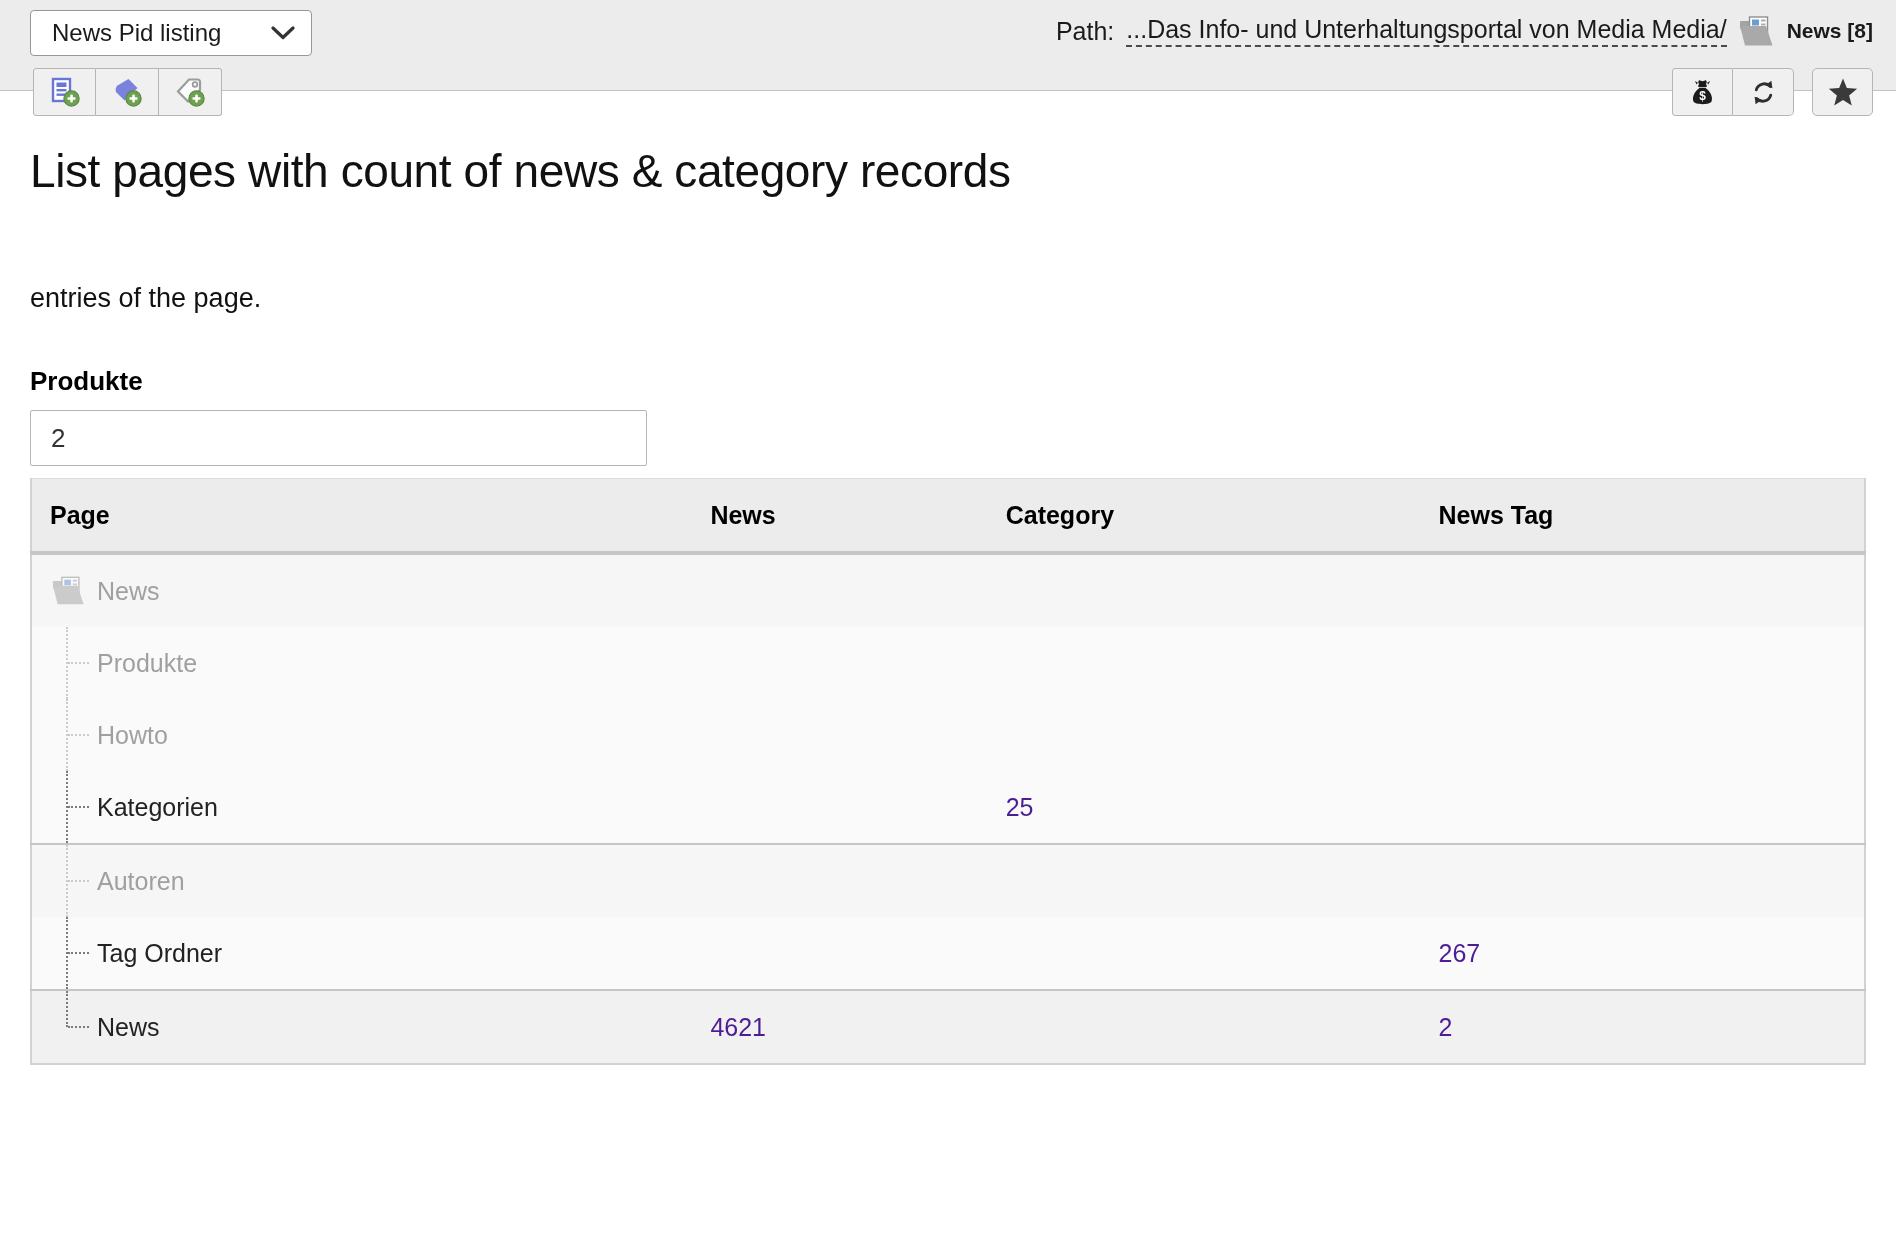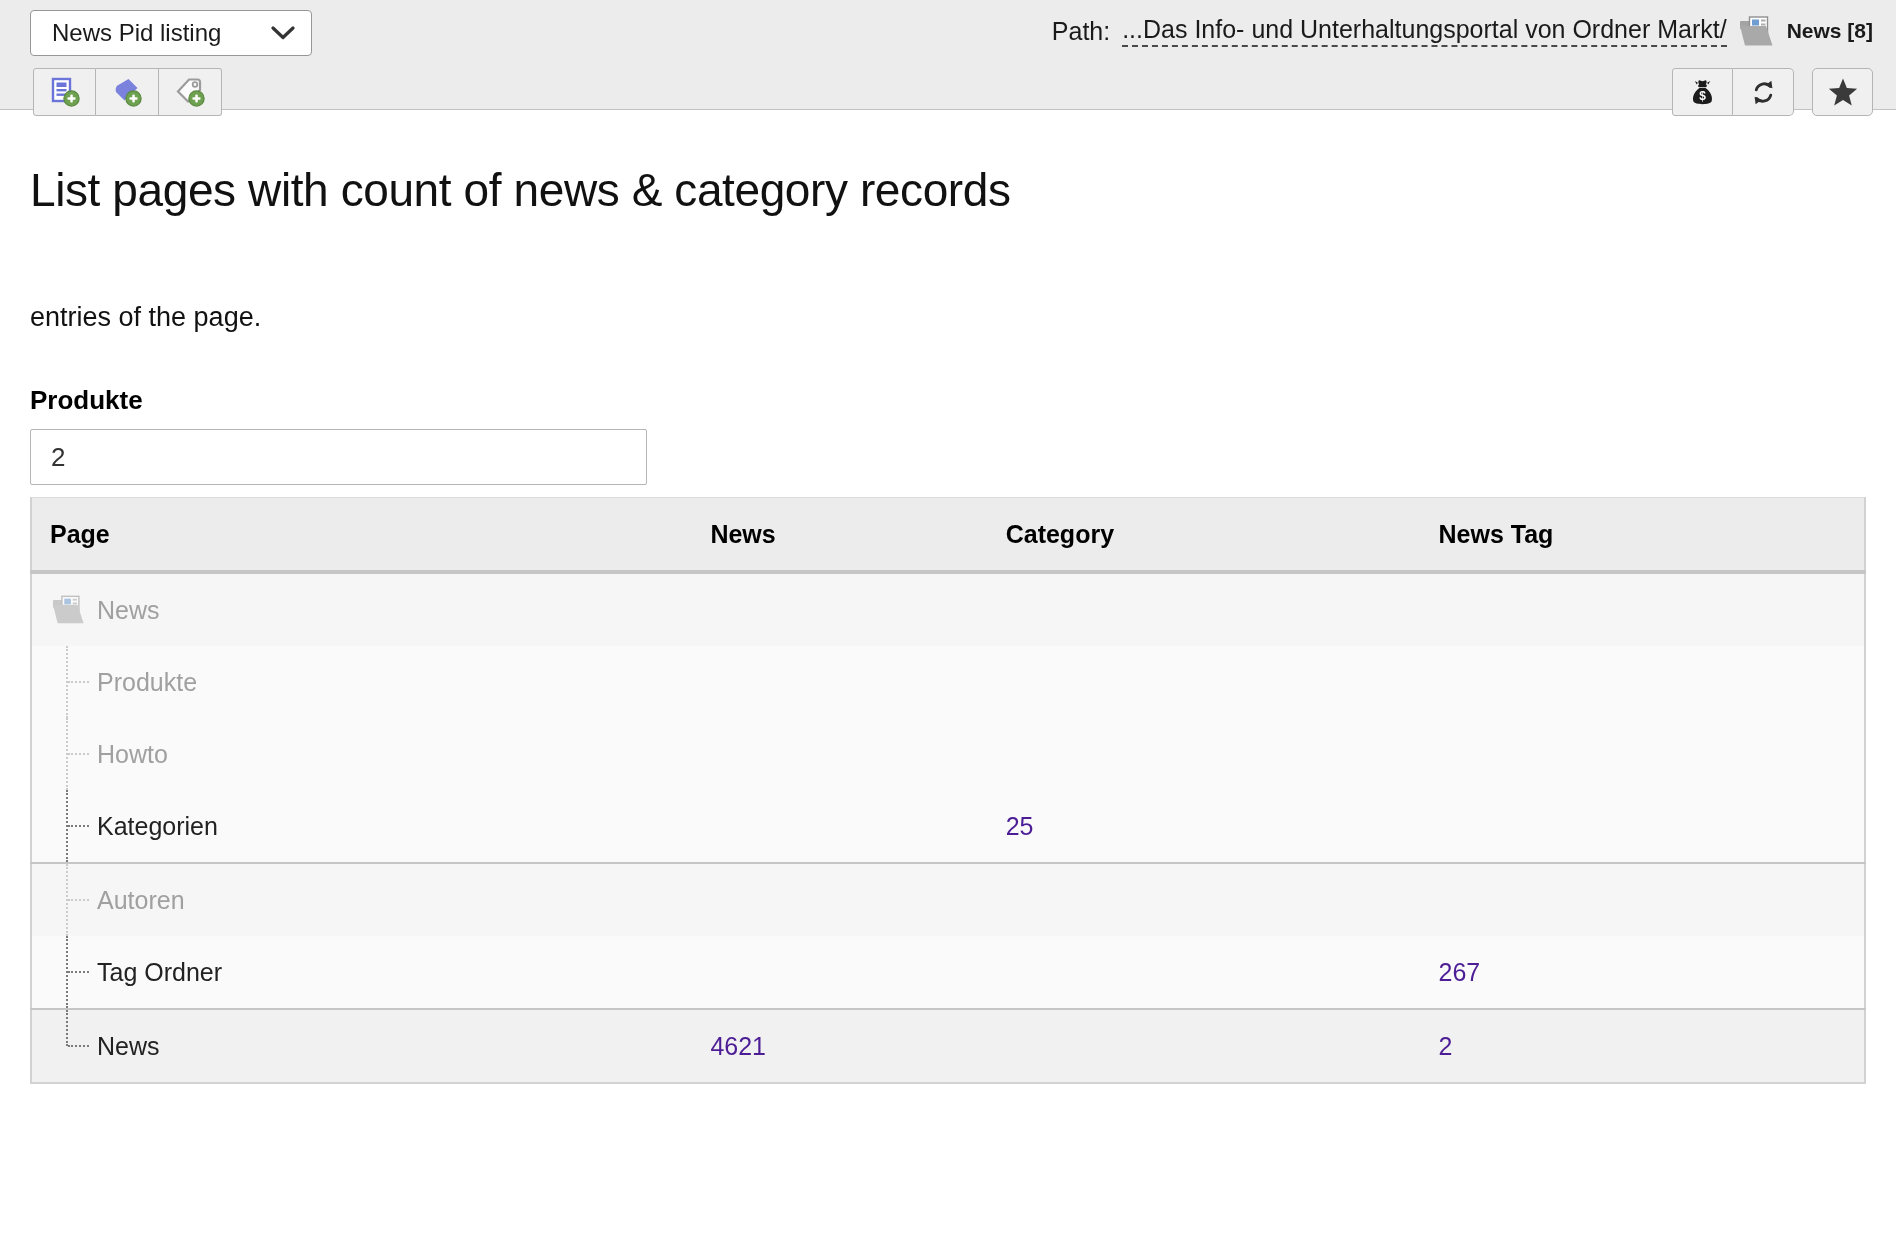--- a/index.html
+++ b/index.html
@@ -1,19 +1,19 @@
 <!DOCTYPE html>
 <html><head>
 <meta charset="utf-8">
 <style>
   html,body{margin:0;padding:0;background:#fff;font-family:"Liberation Sans","DejaVu Sans",sans-serif;}
   body{width:1896px;height:1258px;overflow:hidden;position:relative;color:#1a1a1a;}
 
   
-  .topbar{position:relative;width:100%;height:110px;background:#ececec;border-bottom:1px solid #c3c3c3;box-sizing:border-box;}
+  .topbar{position:relative;width:100%;height:91px;background:#ececec;border-bottom:1px solid #c3c3c3;box-sizing:border-box;}
   .module-select{position:absolute;left:30px;top:10px;width:282px;height:46px;background:#fff;border:1px solid #979797;
     border-radius:4px;box-sizing:border-box;display:flex;align-items:center;justify-content:space-between;
     padding:0 16px 0 21px;font-size:24px;color:#1a1a1a;cursor:pointer;}
   .btn{height:48px;background:#f0f0f0;border:1px solid #b5b5b5;display:flex;align-items:center;justify-content:center;
     box-sizing:border-box;cursor:pointer;}
   .btn-group{position:absolute;display:flex;}
   .btn-group .btn+.btn{border-left:none;}
   .btn-group .btn:first-child{border-radius:3px 0 0 3px;}
   .btn-group .btn:last-child{border-radius:0 3px 3px 0;}
   .btn-group .btn:only-child{border-radius:3px;}
@@ -105,21 +105,21 @@
           <circle cx="21.5" cy="21.5" r="7.6" fill="#6ea150" stroke="#59893f" stroke-width="1.2"></circle>
           <rect x="17.4" y="20.3" width="8.2" height="2.5" rx="1" fill="#fff"></rect>
           <rect x="20.3" y="17.4" width="2.5" height="8.2" rx="1" fill="#fff"></rect>
         </svg>
       </span>
     </div>
   </div>
 
   <div class="pathline">
     <span>Path:</span>
-    <a class="path-link">...Das Info- und Unterhaltungsportal von Ordner Markt/</a>
+    <a class="path-link">...Das Info- und Unterhaltungsportal von Media Media/</a>
     <span>
       <svg class="icon-svg" width="36" height="31" viewBox="0 0 36 31">
         <rect x="1" y="5" width="13" height="8" rx="1" fill="#a3a3a3"></rect>
         <rect x="10.5" y="1" width="18" height="17" fill="#fff" stroke="#8f8f8f" stroke-width="1.4"></rect>
         <rect x="13" y="3.5" width="7" height="6" fill="#6d9dd1"></rect>
         <rect x="22" y="3.5" width="4.5" height="2" fill="#adadad"></rect>
         <rect x="22" y="7.5" width="4.5" height="2" fill="#adadad"></rect>
         <rect x="13" y="11.5" width="13.5" height="2" fill="#c4c4c4"></rect>
         <path d="M1 10 L27 10 L33.5 29.5 L6 29.5 Z" fill="#a9a9a9"></path>
       </svg>

